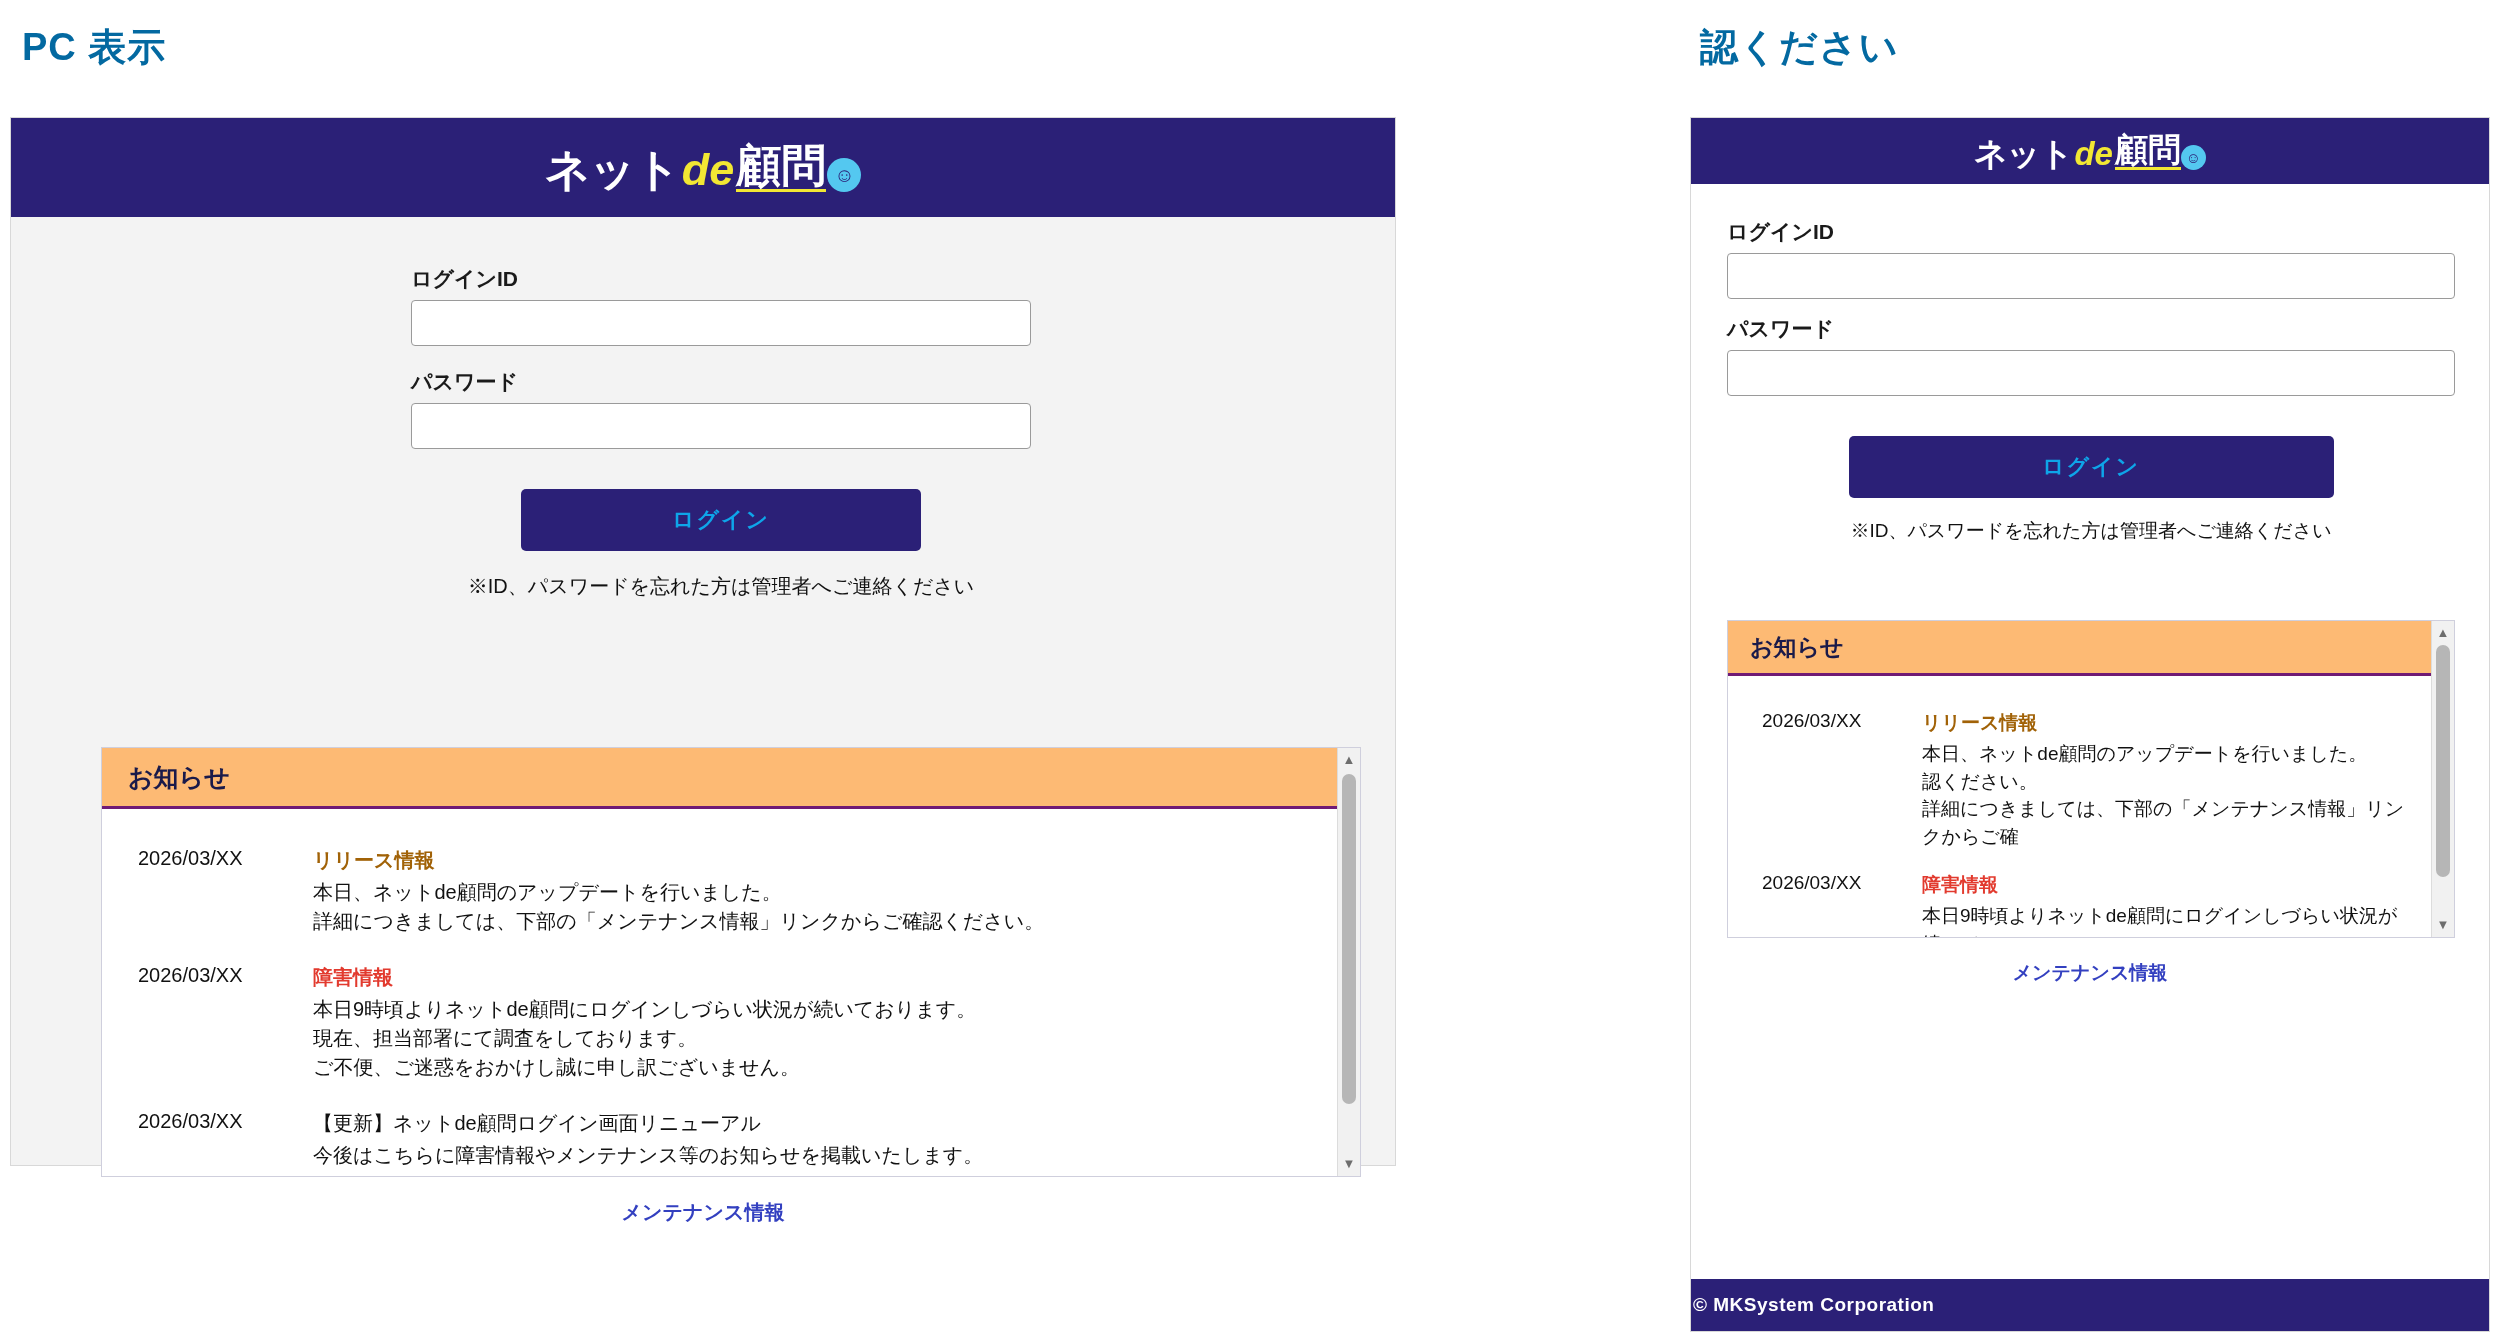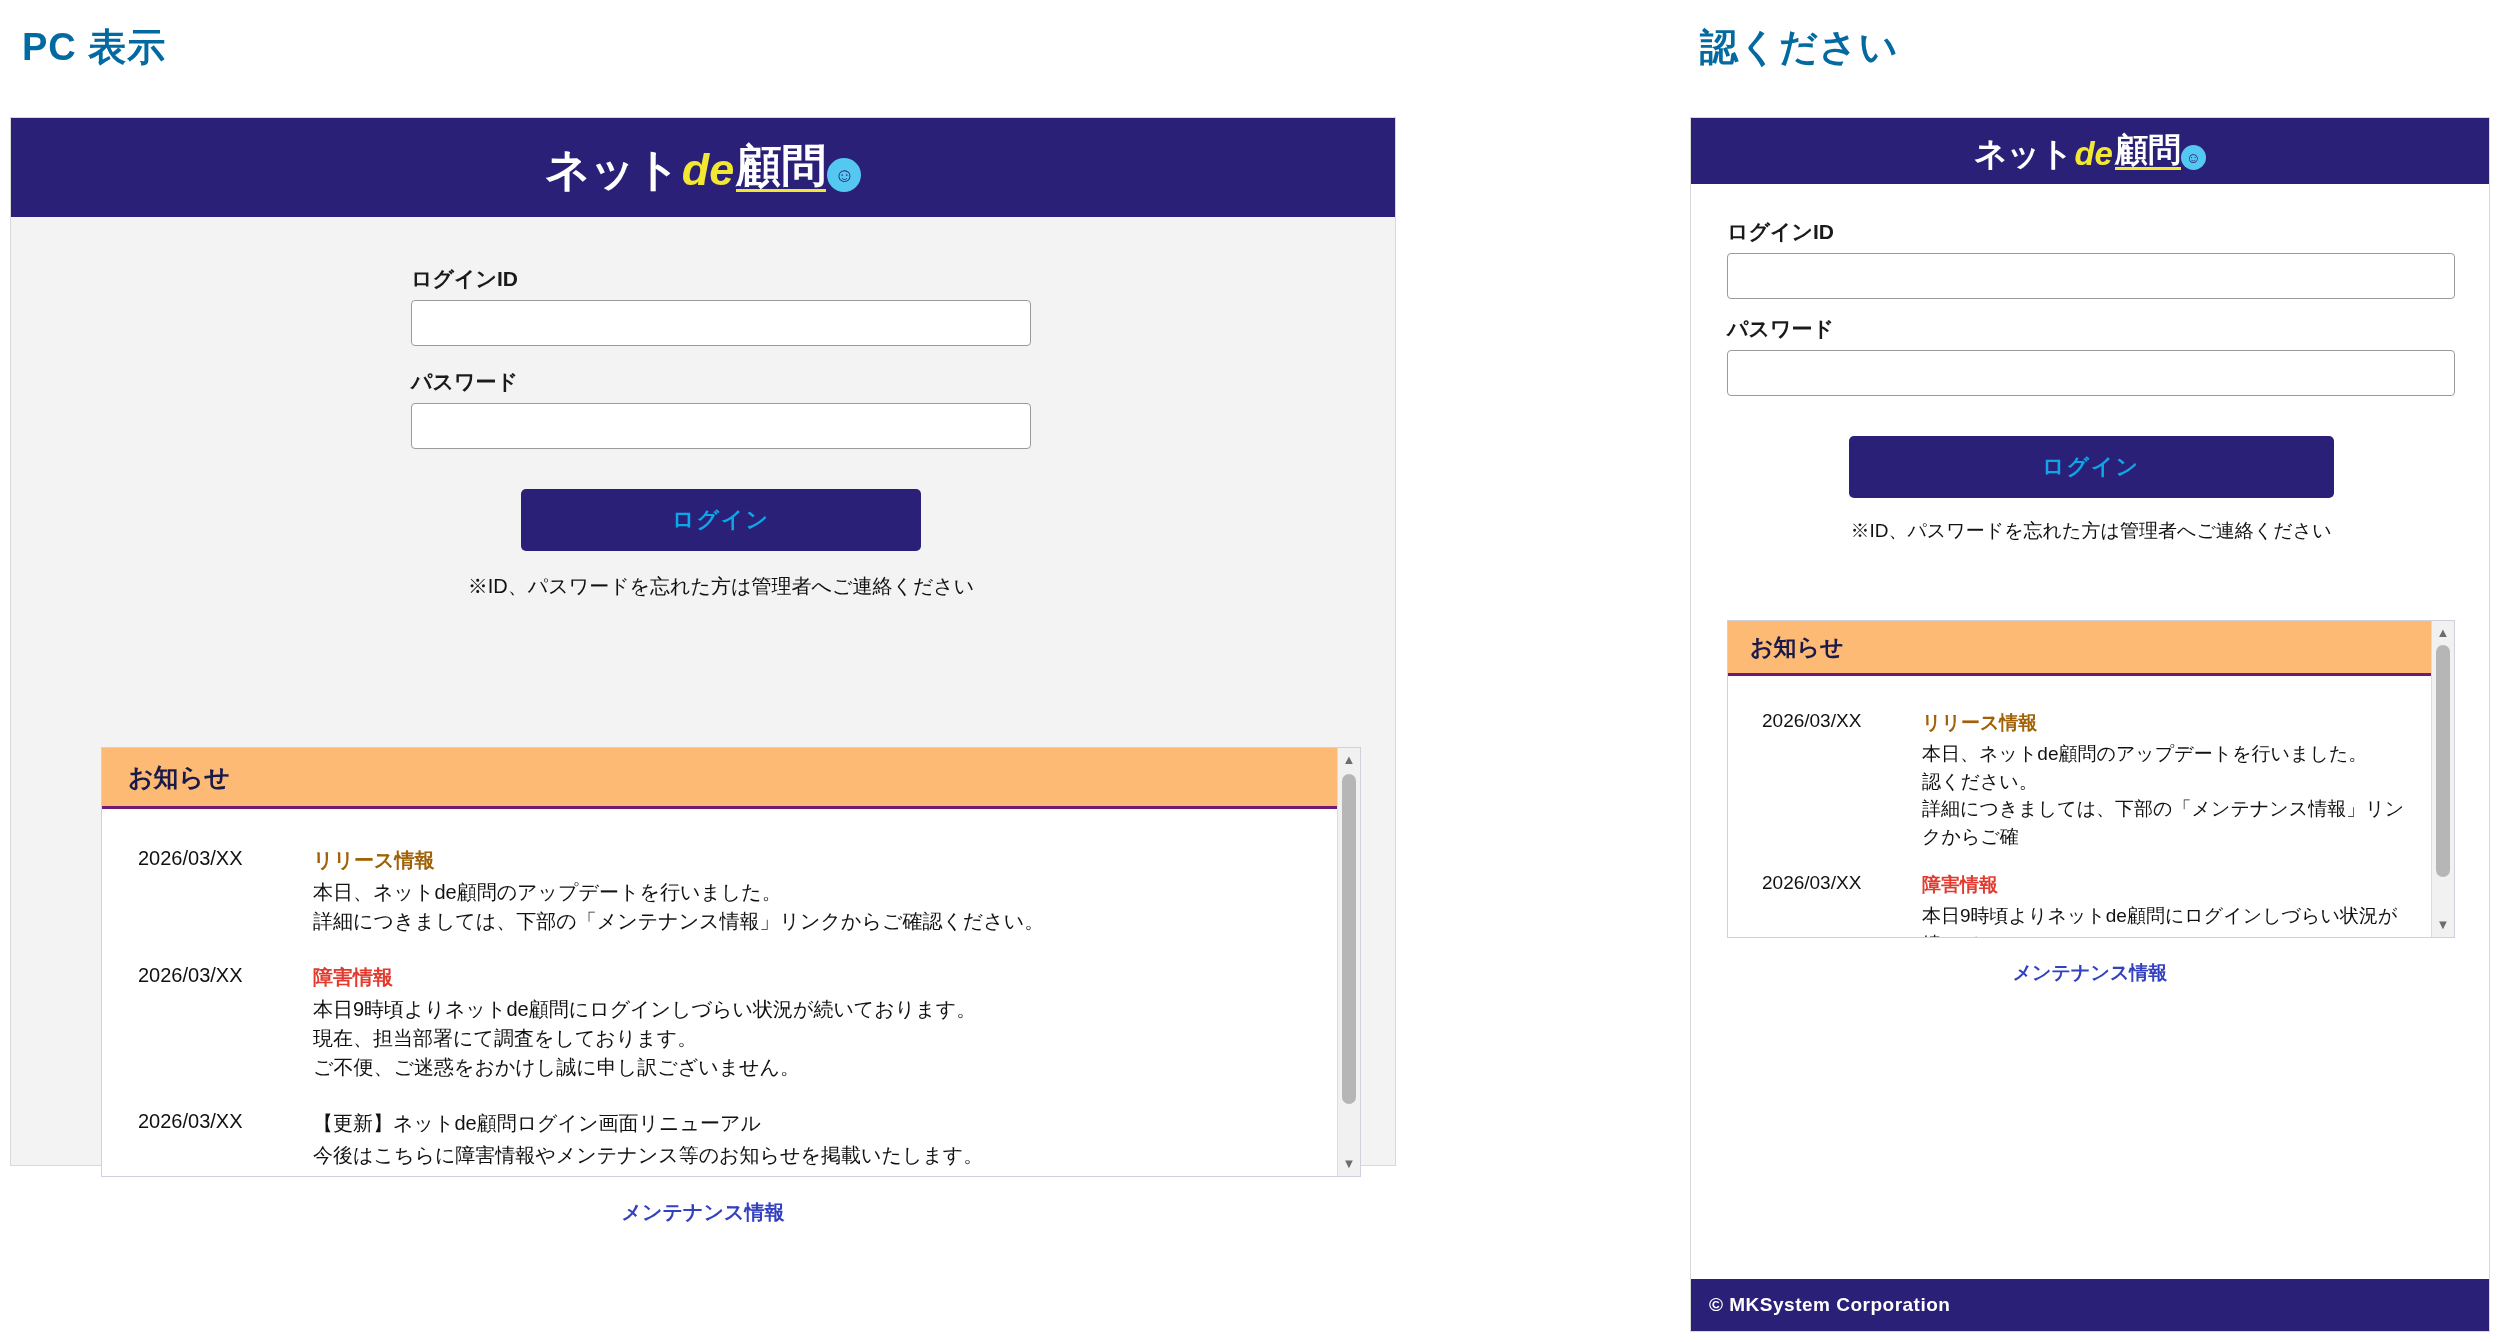--- a/index.html
+++ b/index.html
@@ -227,21 +227,21 @@
   #sp-footer {
     position: absolute;
     left: 0; right: 0; bottom: 0;
     height: 52px;
     background: #2b2077;
     color: #ffffff;
     font-size: 19px;
     font-weight: bold;
     display: flex;
     align-items: center;
-    padding-left: 18px;
+    padding-left: 2px;
     letter-spacing: 0.5px;
     box-sizing: border-box;
   }
 </style>
 </head>
 <body>
 
 <div class="section-caption" id="pc-caption">PC 表示</div>
 <div class="section-caption" id="sp-caption">認ください</div>
 

